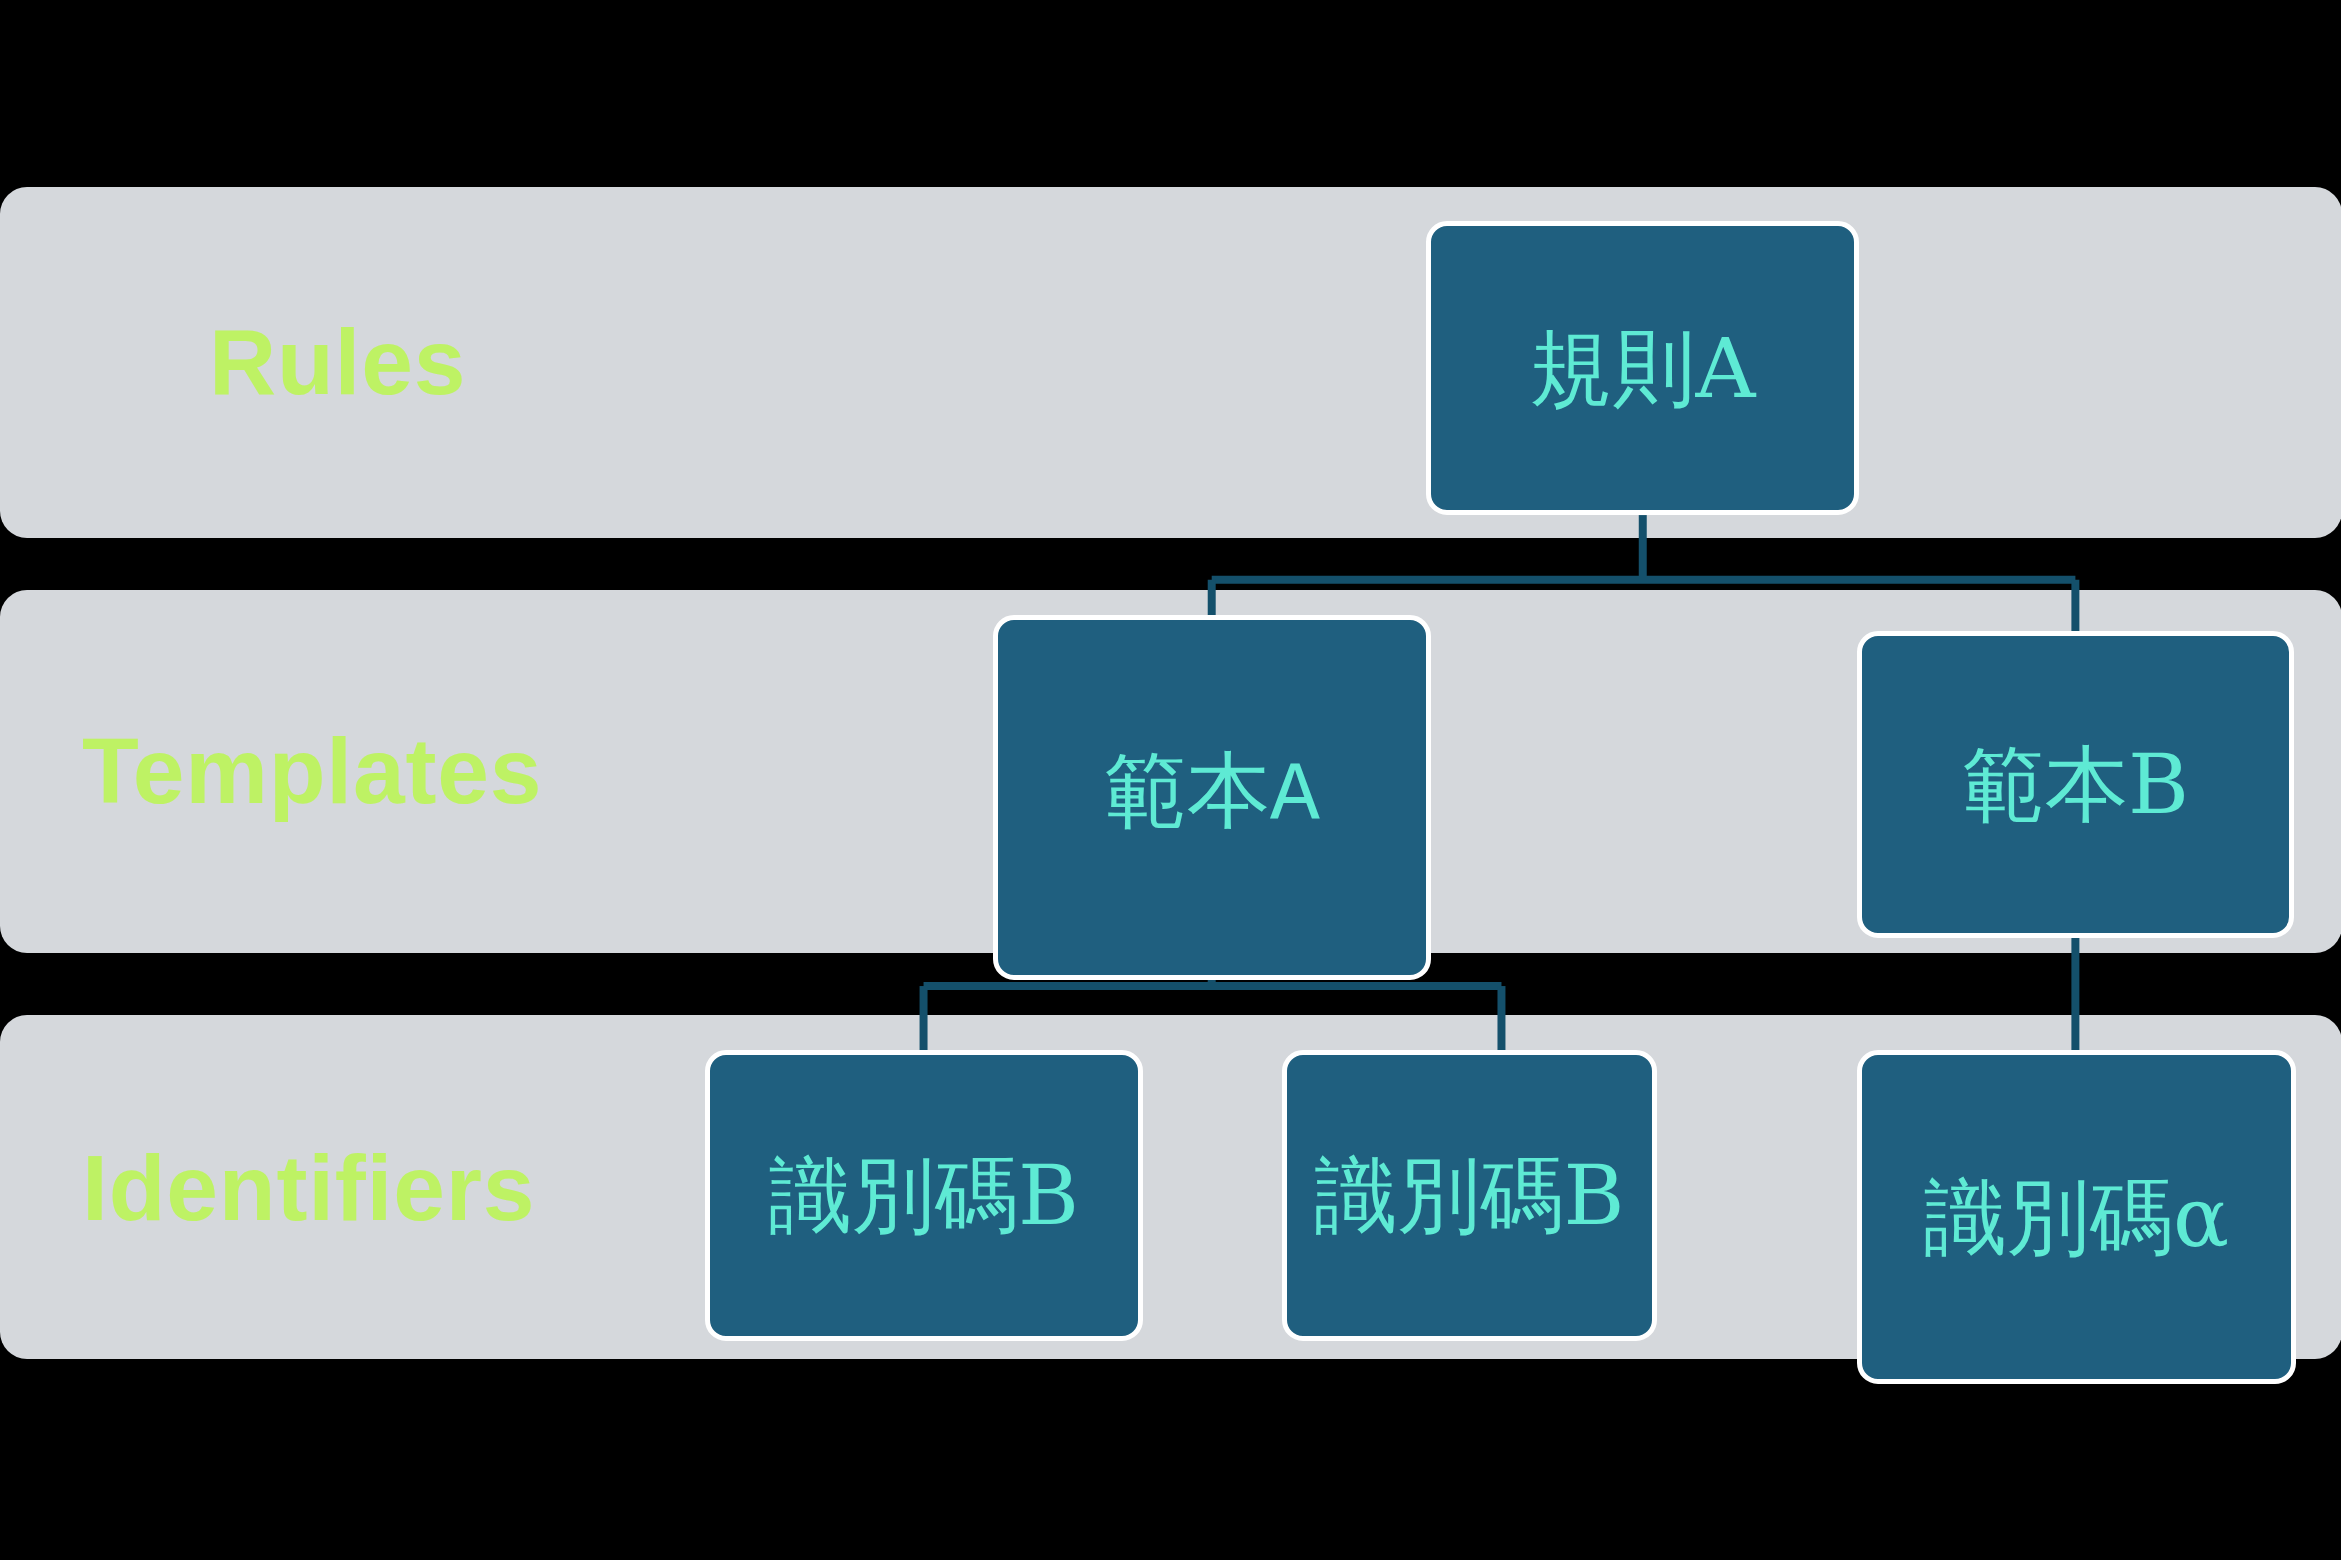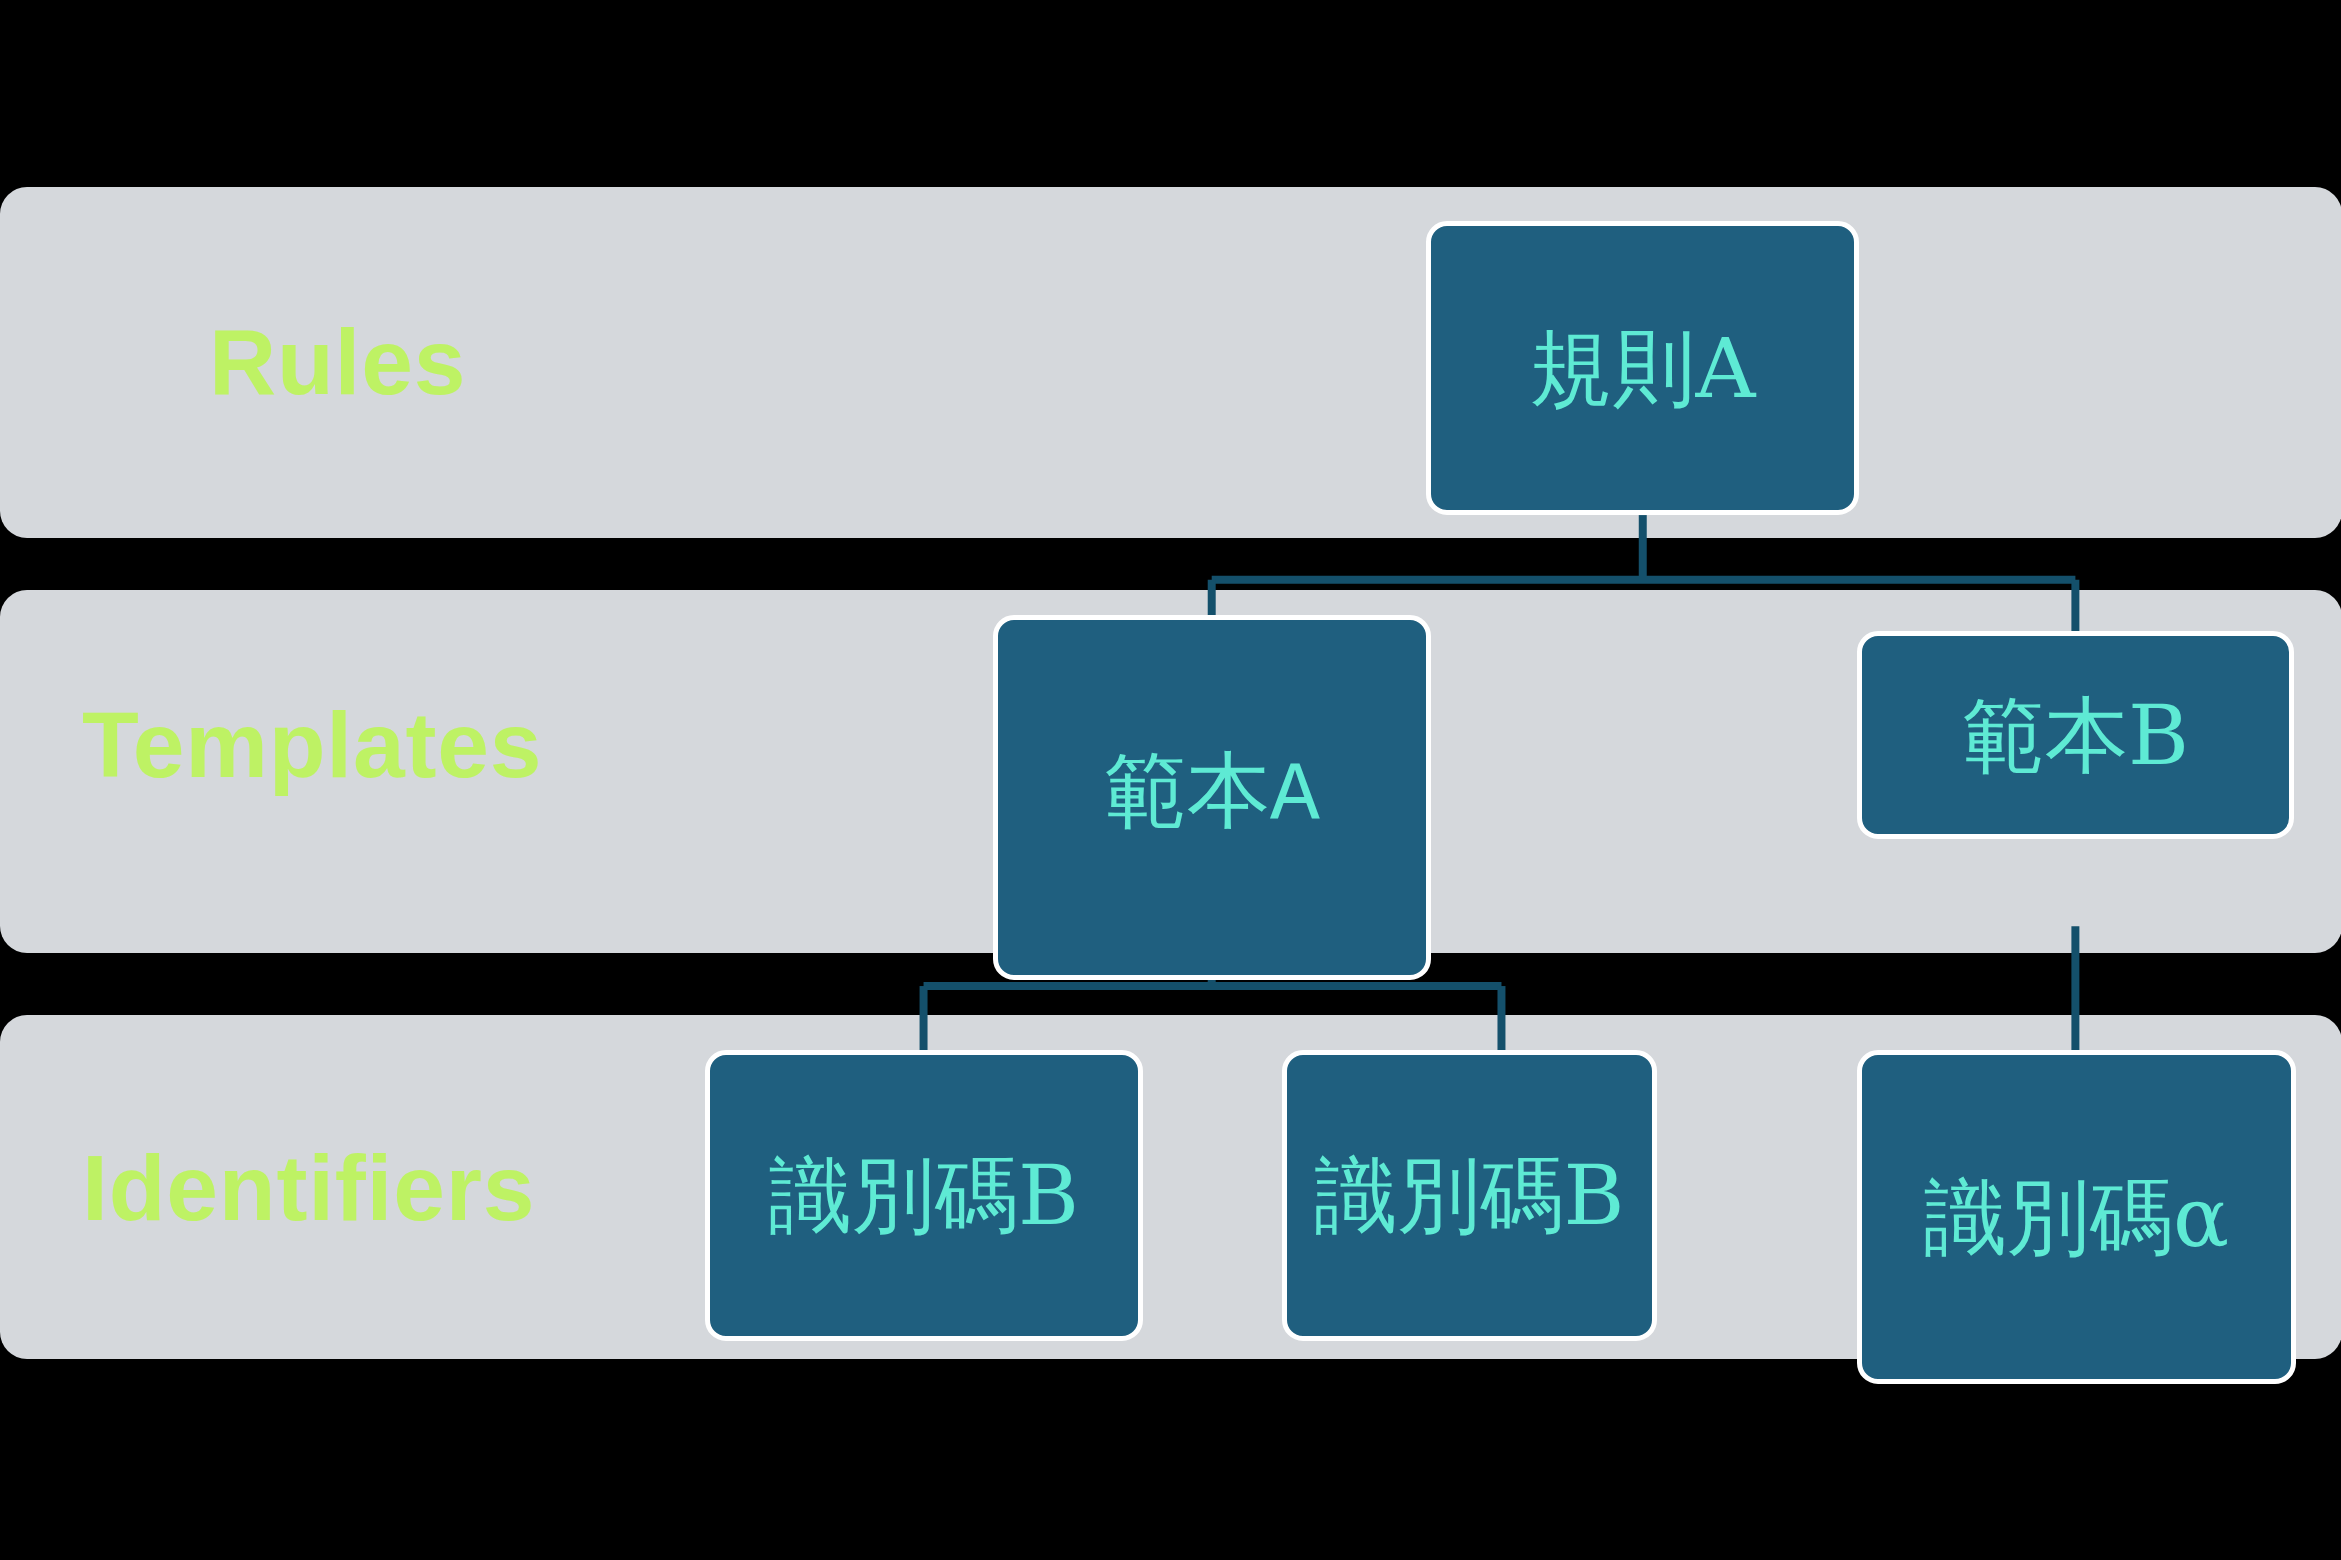--- a/index.html
+++ b/index.html
@@ -31,21 +31,21 @@
   .band-label {
     position: absolute;
     font-weight: 700;
     font-size: 93px;
     color: #bef264;
     letter-spacing: 0.8px;
     line-height: 1;
     transform: translateY(-50%);
   }
   .label-rules       { left: 209px; top: 362px; }
-  .label-templates   { left: 82px; top: 745px; }
+  .label-templates   { left: 82px; top: 771px; }
   .label-identifiers { left: 82px; top: 1188px; }
 
   
   .connectors {
     position: absolute;
     left: 0; top: 0;
     width: 2342px;
     height: 1561px;
     pointer-events: none;
   }
@@ -66,21 +66,21 @@
     align-items: center;
     justify-content: center;
     color: #5eead4;
     font-family: "DejaVu Serif", "Liberation Serif", serif;
     font-size: 83px;
     line-height: 1;
     text-align: center;
   }
   .node-rule-a           { left: 1426px; top: 221px;  width: 433px; height: 294px; }
   .node-template-a       { left: 993px; top: 615px;  width: 438px; height: 365px; font-family: Liberation Mono, monospace; }
-  .node-template-b       { left: 1857px; top: 631px;  width: 437px; height: 208px; }
+  .node-template-b       { left: 1857px; top: 631px;  width: 437px; height: 307px; }
   .node-identifier-a     { left: 705px;  top: 1050px; width: 438px; height: 291px; }
   .node-identifier-b     { left: 1282px; top: 1050px; width: 375px; height: 291px; }
   .node-identifier-alpha { left: 1857px; top: 1050px; width: 439px; height: 334px; }
 </style>
 </head>
 <body>
 
 <div class="stage">
 
   <div class="band band-rules"></div>

